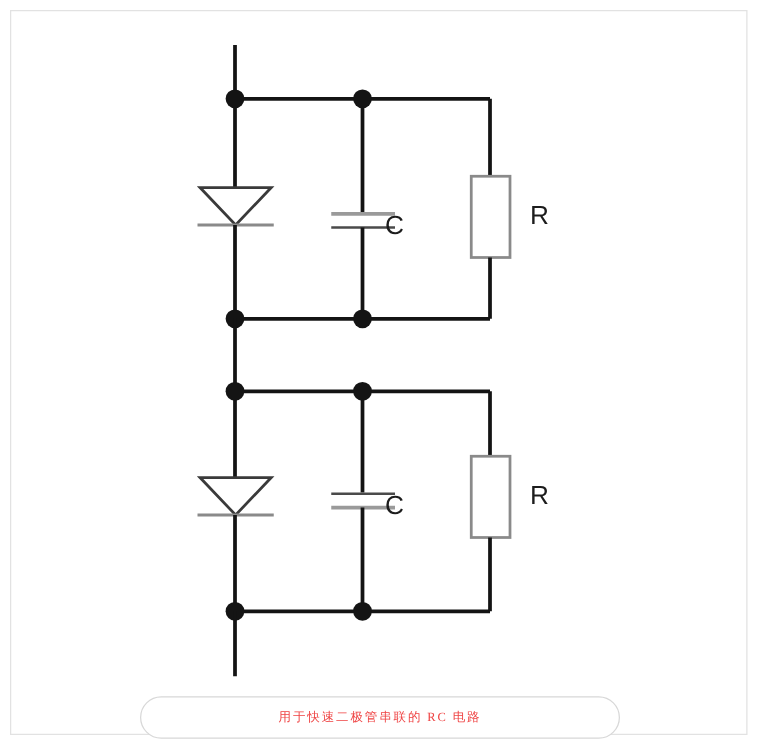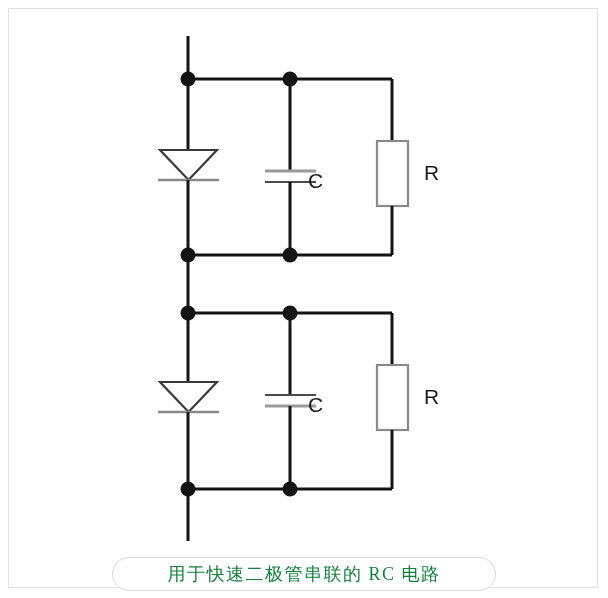--- a/index.html
+++ b/index.html
@@ -45,22 +45,22 @@
     border: 1px solid #d8d8d8;
     border-radius: 18px;
     box-sizing: border-box;
     background: #ffffff;
     display: flex;
     align-items: center;
     justify-content: center;
   }
   #caption-text {
     font-family: "Liberation Serif", "DejaVu Serif", serif;
-    font-size: 18px;
-    color: #15803d;
+    font-size: 10px;
+    color: #ef4444;
     letter-spacing: 1.5px;
     white-space: nowrap;
   }
   
   .comp-label {
     position: absolute;
     font-family: "Liberation Sans", sans-serif;
     font-size: 21px;
     color: #1c1c1c;
     line-height: 1;

